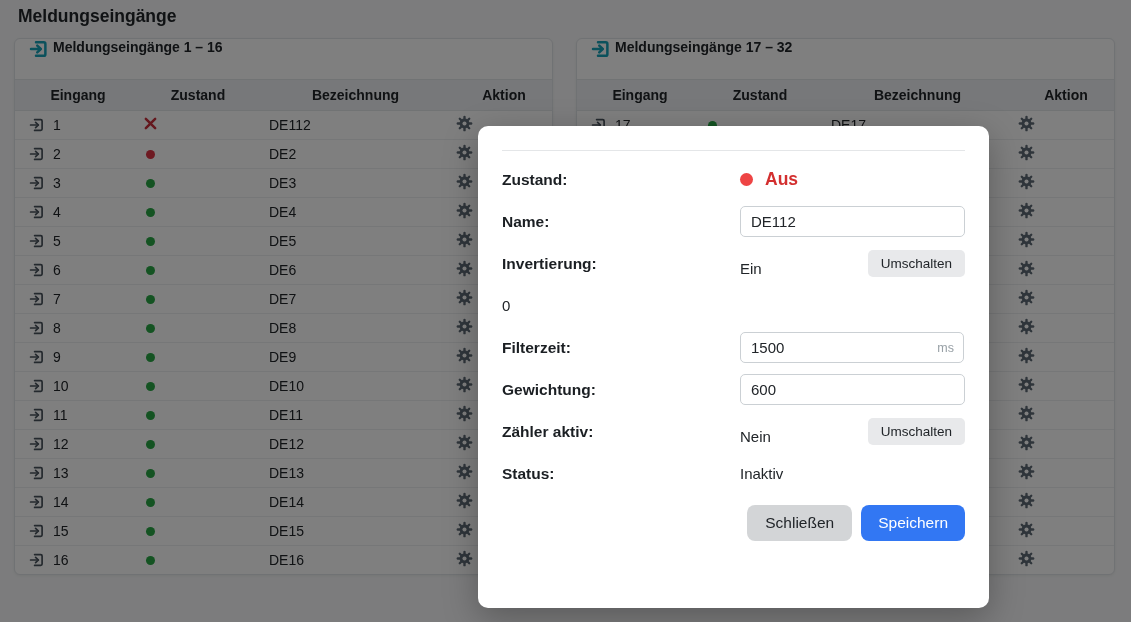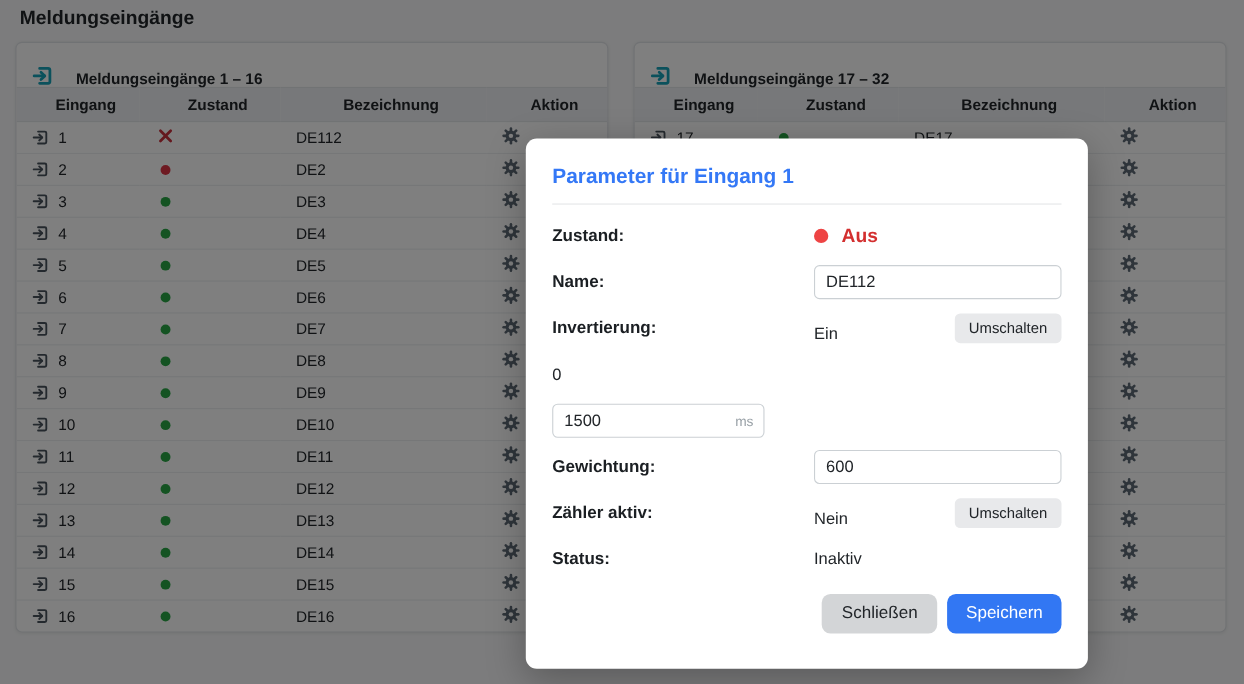--- a/index.html
+++ b/index.html
@@ -11,21 +11,21 @@
     color:#212529;
   }
   .page-title { position:absolute; left:18px; top:6px; margin:0; font-size:17.5px; font-weight:bold; color:#212529; }
 
   .panel {
     position:absolute; top:38px; width:539px; height:537px;
     background:#ffffff; border:1px solid #e1e4e8; border-radius:6px;
     overflow:hidden; box-shadow:0 1px 3px rgba(0,0,0,.06);
   }
   .panel-left { left:14px; } .panel-right { left:576px; }
-  .panel-header { display:flex; align-items:flex-end; gap:20px; height:40px; padding:0 14px; }
+  .panel-header { display:flex; align-items:flex-start; gap:4px; height:40px; padding:0 14px; }
   .panel-header svg { display:block; }
   .panel-title { font-weight:bold; font-size:14px; color:#212529; }
 
   table { width:100%; border-collapse:collapse; table-layout:fixed; }
   thead th {
     background:#eff1f4; text-align:center; font-size:14px; font-weight:bold; color:#212529;
     padding:7px 0 7px 14px; border-top:1px solid #e3e6e9; border-bottom:1px solid #e3e6e9;
   }
   tbody td { font-size:14px; color:#212529; padding:0 0 0 14px; height:29px; border-bottom:1px solid #eceef0; }
   .cell-in { display:flex; align-items:center; gap:8px; }
@@ -47,21 +47,21 @@
   .field label { flex:none; width:238px; font-weight:bold; font-size:15.5px; color:#1b1f23; }
   .fval { flex:1; display:flex; align-items:flex-end; justify-content:space-between; }
   .plain { font-size:15px; color:#212529; }
   .state { display:flex; align-items:center; gap:12px; }
   .dot-lg { width:13px; height:13px; border-radius:50%; background:var(--dot-red,#ee4444); }
   .off-text { color:var(--off-red,#d32f2f); font-weight:bold; font-size:17.5px; }
   input.txt {
     width:225px; height:31px; border:1px solid #cbd0d4; border-radius:5px;
     padding:0 10px; font-size:15px; color:#212529; font-family:inherit; background:#fff;
   }
-  .input-wrap { position:relative; width:193px; }
+  .input-wrap { position:relative; width:224px; }
   .input-wrap input.txt { width:100%; padding-right:34px; }
   .suffix { position:absolute; right:10px; top:50%; transform:translateY(-50%); color:#98a0a6; font-size:12.5px; }
   .btn-toggle {
     background:#e8e9eb; border:none; border-radius:5px; padding:6px 13px;
     font-size:13.5px; color:#212529; font-family:inherit; cursor:pointer;
   }
   .footer { display:flex; justify-content:flex-end; gap:9px; margin-top:16px; }
   .btn-secondary {
     background:#d3d5d7; color:#212529; border:none; border-radius:8px;
     padding:9px 18px; font-size:15.5px; font-family:inherit; cursor:pointer;
@@ -968,21 +968,20 @@
                 <circle cx="8" cy="8" r="1.9" fill="#fff"></circle>
               </svg></span></td>
         </tr>
       </tbody>
   </table>
 </section>
 
 <div class="backdrop"></div>
 
 <div class="modal">
-  <h2>Parameter für Eingang 1</h2>
   <div class="divider"></div>
 
   <div class="field">
     <label>Zustand:</label>
     <div class="fval">
         <span class="state">
       <span class="dot-lg"></span>
       <span class="off-text">Aus</span>
     </span>
       </div>
@@ -1003,20 +1002,21 @@
     </div>
   </div>
 
   <div class="field">
     <div class="fval">
         <span class="plain">0</span>
       </div>
   </div>
 
   <div class="field">
+    <label>Filterzeit:</label>
     <div class="fval">
       <span class="input-wrap">
         <input class="txt" type="text" value="1500" style="">
         <span class="suffix">ms</span>
       </span>
     </div>
   </div>
 
   <div class="field">
     <label>Gewichtung:</label>

